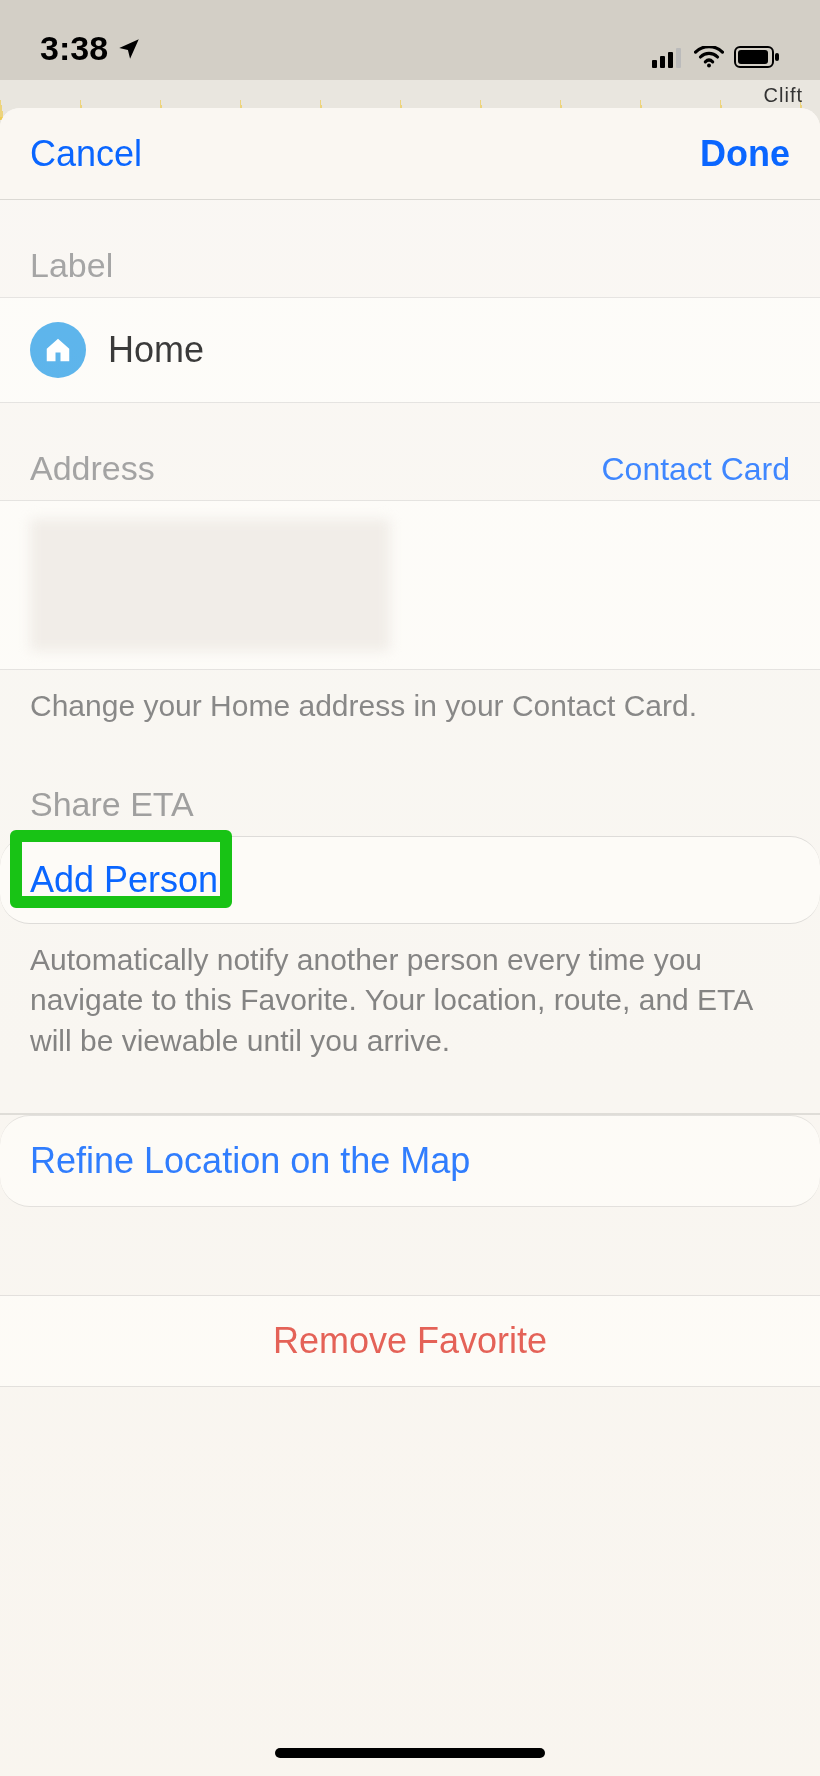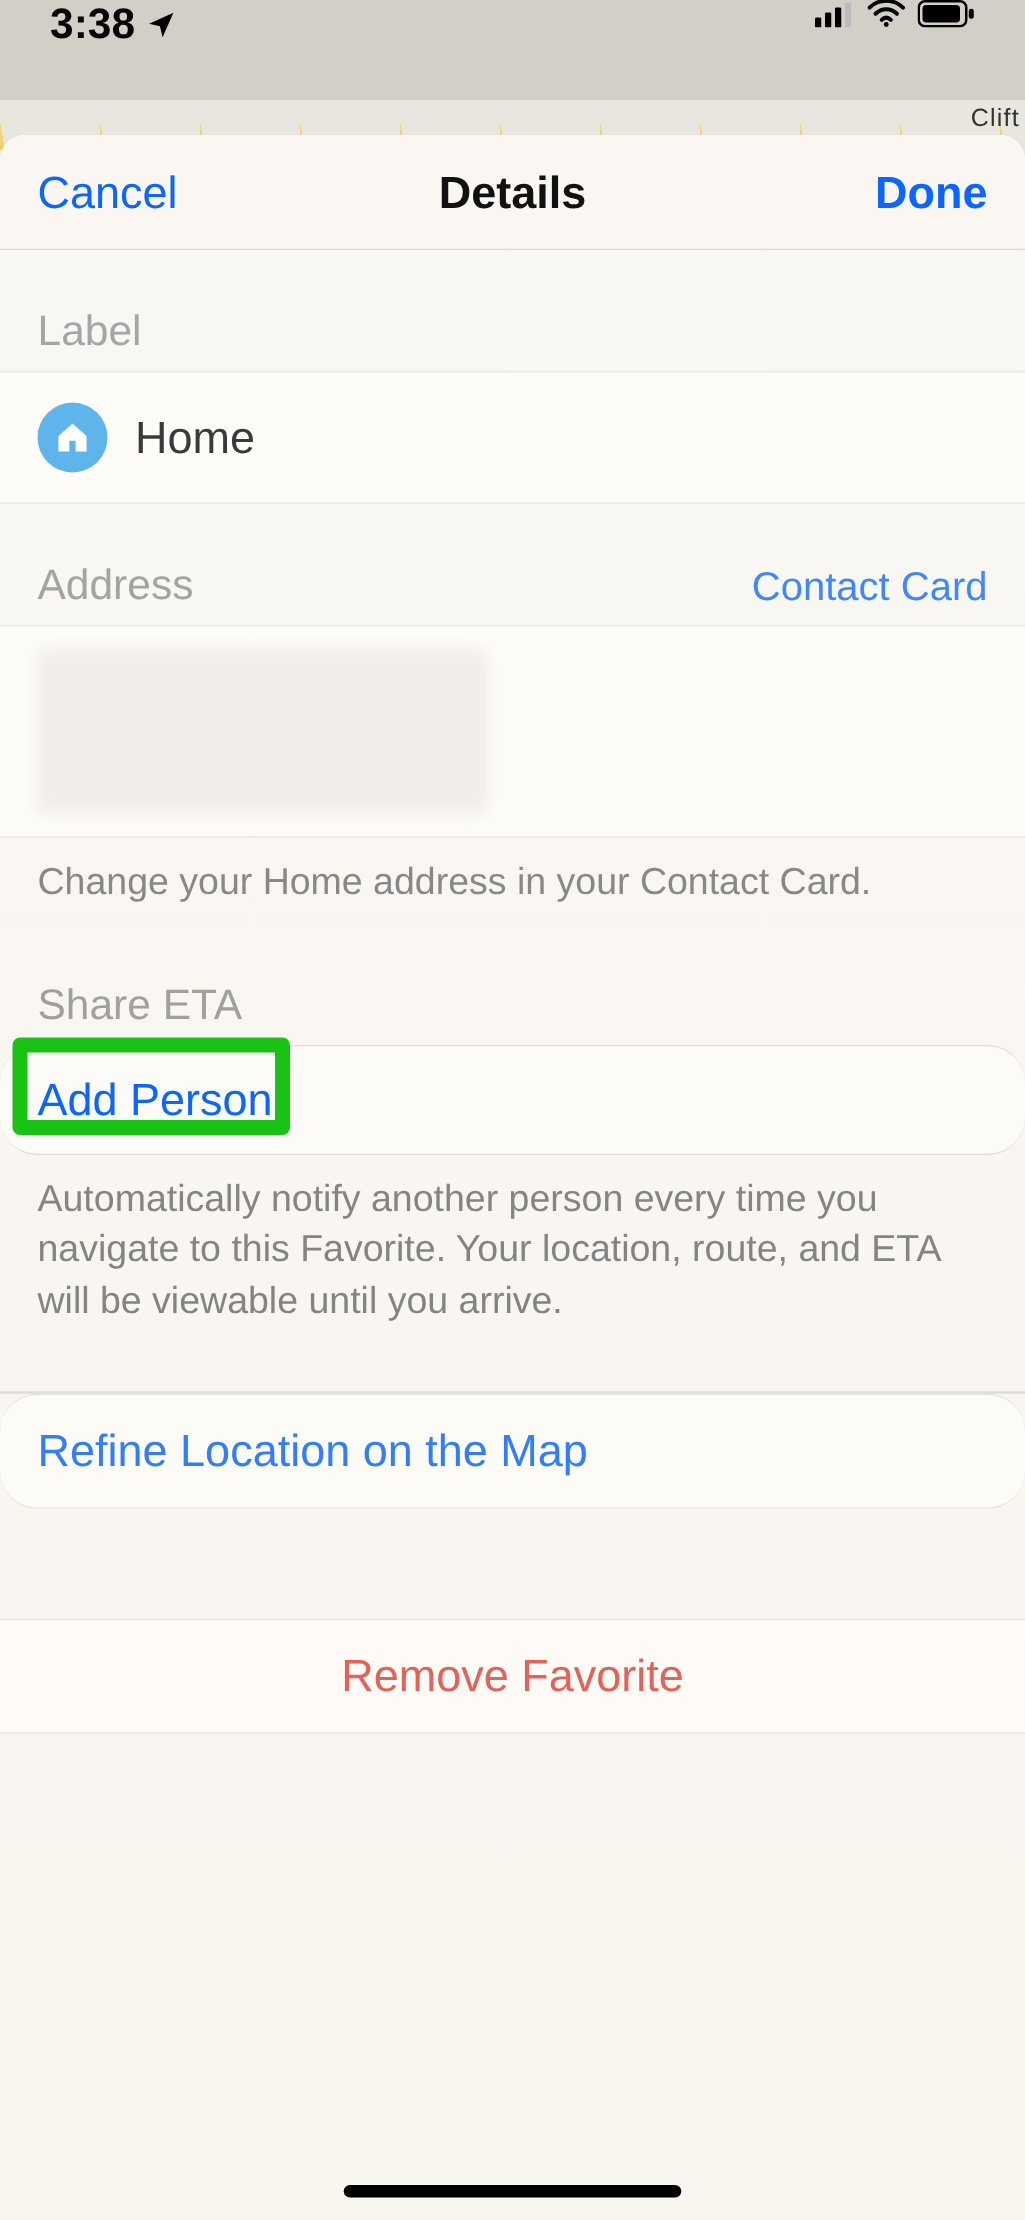--- a/index.html
+++ b/index.html
@@ -10,34 +10,34 @@
     .bg-map {
       position: absolute;
       left: 0; right: 0; top: 80px; height: 60px;
       background:
         linear-gradient(80deg, rgba(240,200,60,0.6) 0 4px, transparent 4px 20px) 0 0/80px 40px,
         linear-gradient(10deg, rgba(240,200,60,0.6) 0 3px, transparent 3px 20px) 0 0/120px 40px,
         #e9e6df;
     }
     .map-label {
       position: absolute;
-      right: 4px; top: 84px;
+      right: 17px; top: 84px;
       font-size: 20px;
       letter-spacing: 1px;
       color: #333;
       font-weight: 500;
     }
 
     
     .status-bar {
       position: absolute;
       top: 0; left: 0; right: 0;
       height: 68px;
       display: flex;
-      align-items: flex-start;
+      align-items: flex-end;
       justify-content: space-between;
       padding: 0 40px;
       border-radius: 19px;
     }
     .status-left { display: flex; align-items: center; gap: 8px; }
     .status-time { font-size: 34px; font-weight: 600; color: #000; }
     .status-right { display: flex; align-items: center; gap: 10px; }
 
     
     .sheet {
@@ -205,21 +205,20 @@
         <rect x="4" y="4" width="30" height="14" rx="3" fill="#000"></rect>
         <rect x="41" y="7" width="4" height="8" rx="2" fill="#000"></rect>
       </svg>
     </span>
   </div>
 </div>
 
 <div class="sheet">
   <div class="nav">
     <button class="nav-btn">Cancel</button>
-    <div class="nav-title">Details</div>
     <button class="nav-btn nav-done">Done</button>
   </div>
 
   <div class="section-header">
     <span>Label</span>
   </div>
   <div class="row">
     <span class="home-icon-wrap">
       <svg width="30" height="30" viewBox="0 0 24 24">
         <path d="M3 11 L12 3 L21 11 L21 21 L14 21 L14 14 L10 14 L10 21 L3 21 Z" fill="#fff"></path>

